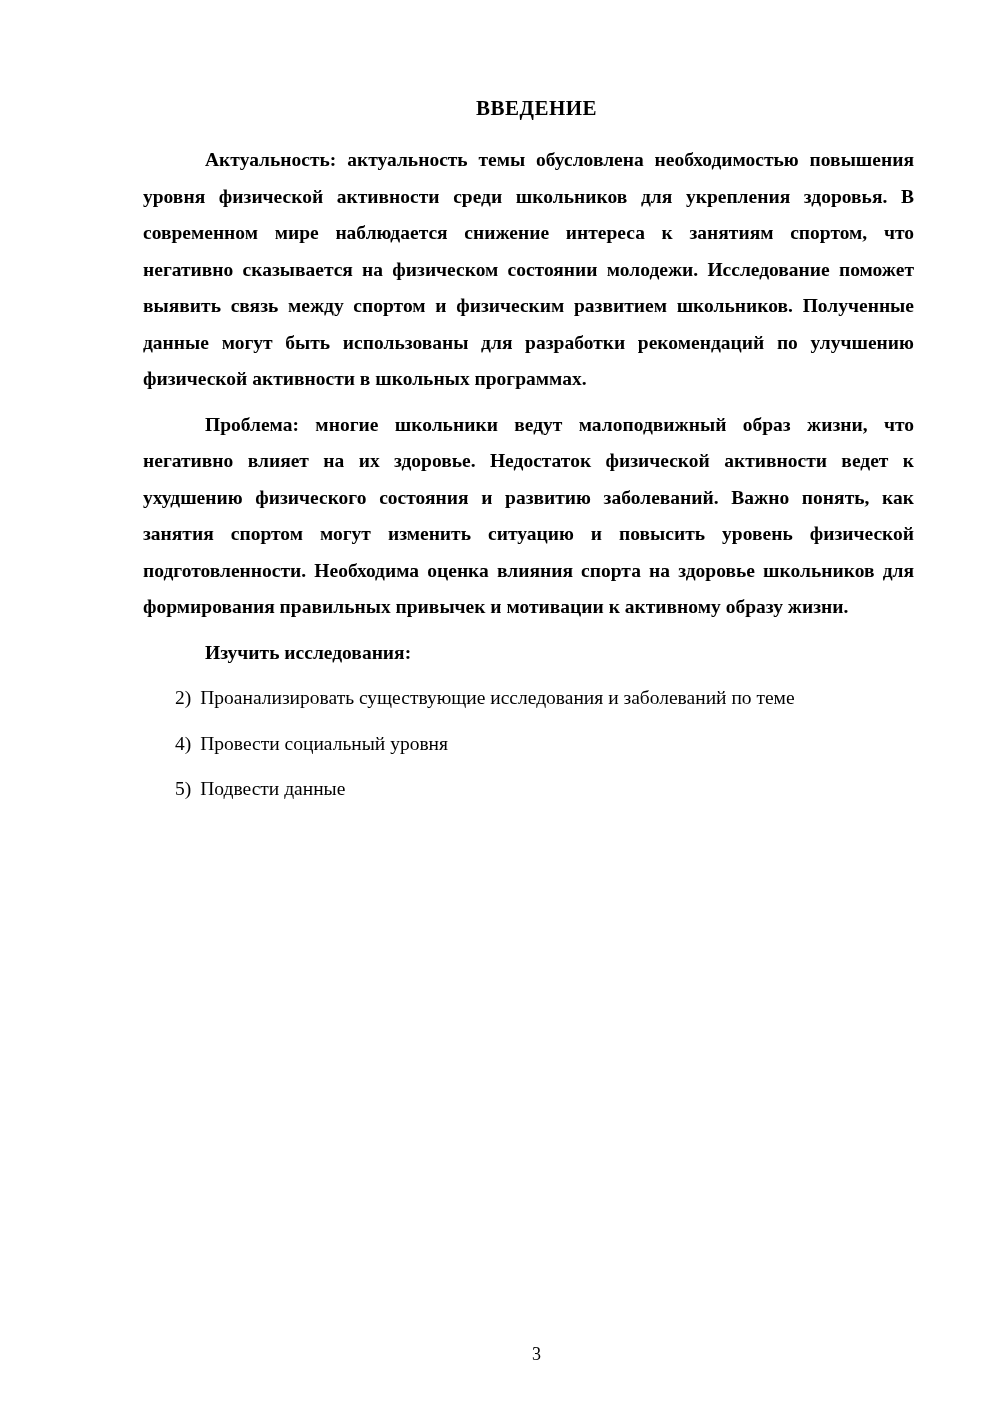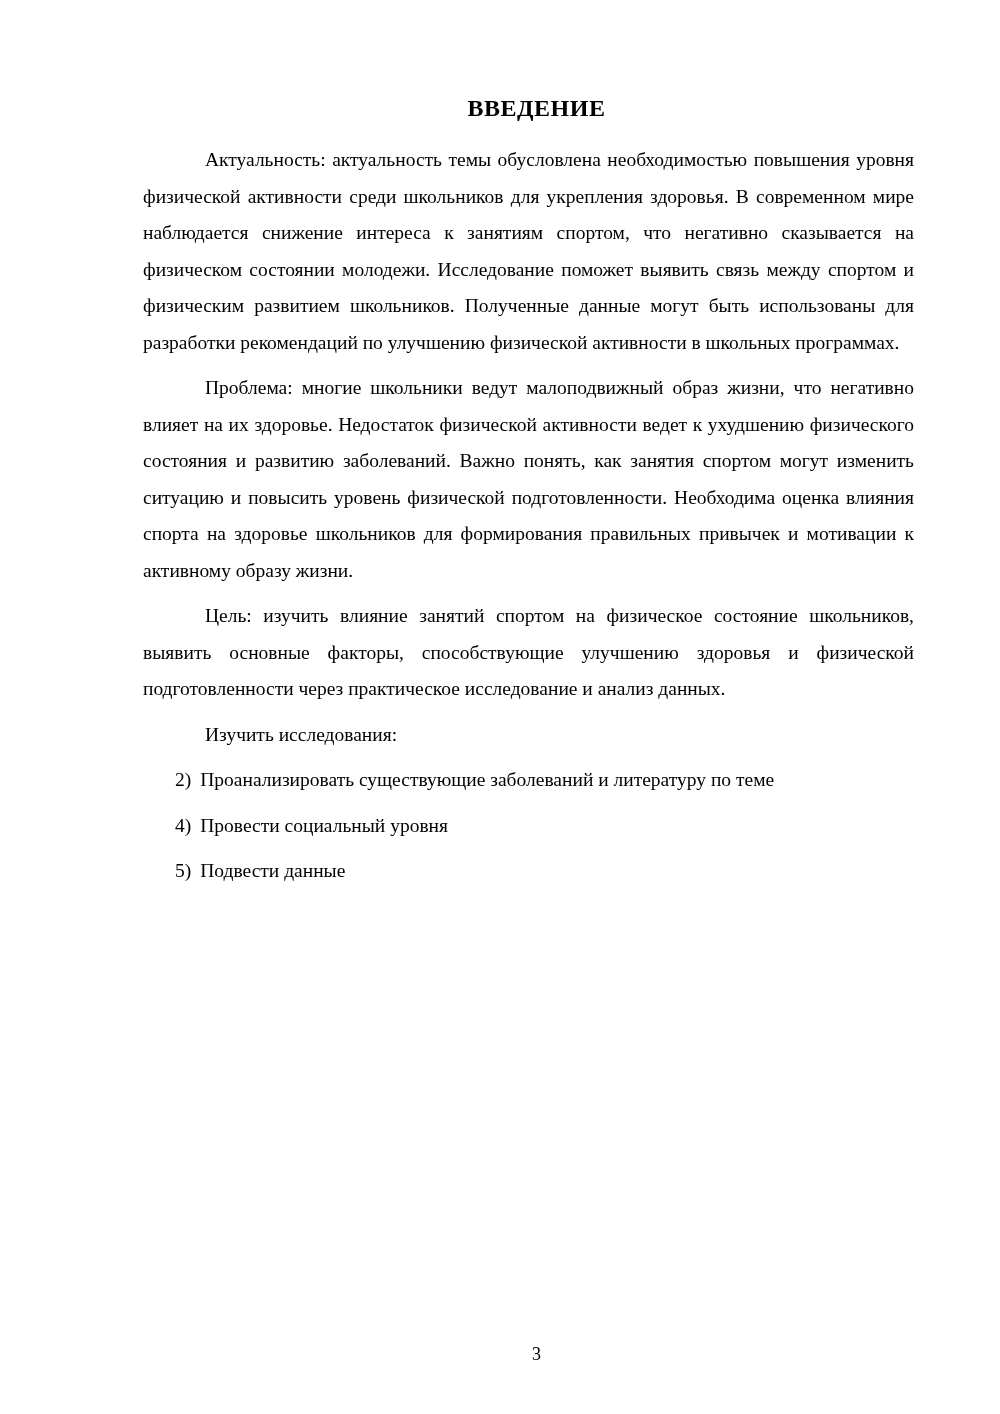--- a/index.html
+++ b/index.html
@@ -15,31 +15,32 @@
     background: #ffffff;
     color: #000000;
     font-family: "Liberation Serif", "DejaVu Serif", serif;
     font-size: 19.5px;
     line-height: 36.5px;
     box-sizing: border-box;
     padding: 90px 70px 0 143px;
     overflow: hidden;
   }
   .doc-title {
-    font-size: 24px;
+    font-size: 21px;
     font-weight: bold;
     text-align: center;
     margin: 0 0 16px 0;
     line-height: 36px;
     letter-spacing: 0.5px;
   }
   .para {
     margin: 0 16px 9px 0;
     text-align: justify;
     text-indent: 62px;
+    font-weight: bold;
   }
   .task {
     margin: 0 0 9px 0;
     text-align: justify;
     text-indent: 32px;
   }
   .task .num {
     margin-right: 9px;
   }
   .page-footer {
@@ -56,26 +57,25 @@
 <body>
 
 <div class="page">
 
   <h1 class="doc-title">ВВЕДЕНИЕ</h1>
 
   <p class="para">Актуальность: актуальность темы обусловлена необходимостью повышения уровня физической активности среди школьников для укрепления здоровья. В современном мире наблюдается снижение интереса к занятиям спортом, что негативно сказывается на физическом состоянии молодежи. Исследование поможет выявить связь между спортом и физическим развитием школьников. Полученные данные могут быть использованы для разработки рекомендаций по улучшению физической активности в школьных программах.</p>
 
   <p class="para">Проблема: многие школьники ведут малоподвижный образ жизни, что негативно влияет на их здоровье. Недостаток физической активности ведет к ухудшению физического состояния и развитию заболеваний. Важно понять, как занятия спортом могут изменить ситуацию и повысить уровень физической подготовленности. Необходима оценка влияния спорта на здоровье школьников для формирования правильных привычек и мотивации к активному образу жизни.</p>
 
-  <p class="para">Цель: изучить влияние занятий спортом на физическое состояние школьников, выявить основные факторы, способствующие улучшению здоровья и физической подготовленности через практическое исследование и анализ данных.</p>
 
   <p class="para">Изучить исследования:</p>
 
 
-  <p class="task"><span class="num">2)</span><span>Проанализировать существующие заболеваний и литературу по теме</span></p>
+  <p class="task"><span class="num">2)</span><span>Проанализировать существующие исследования и заболеваний по теме</span></p>
 
 
   <p class="task"><span class="num">4)</span><span>Провести социальный уровня</span></p>
 
   <p class="task"><span class="num">5)</span><span>Подвести данные</span></p>
 
 
   <div class="page-footer">3</div>
 
 </div>

